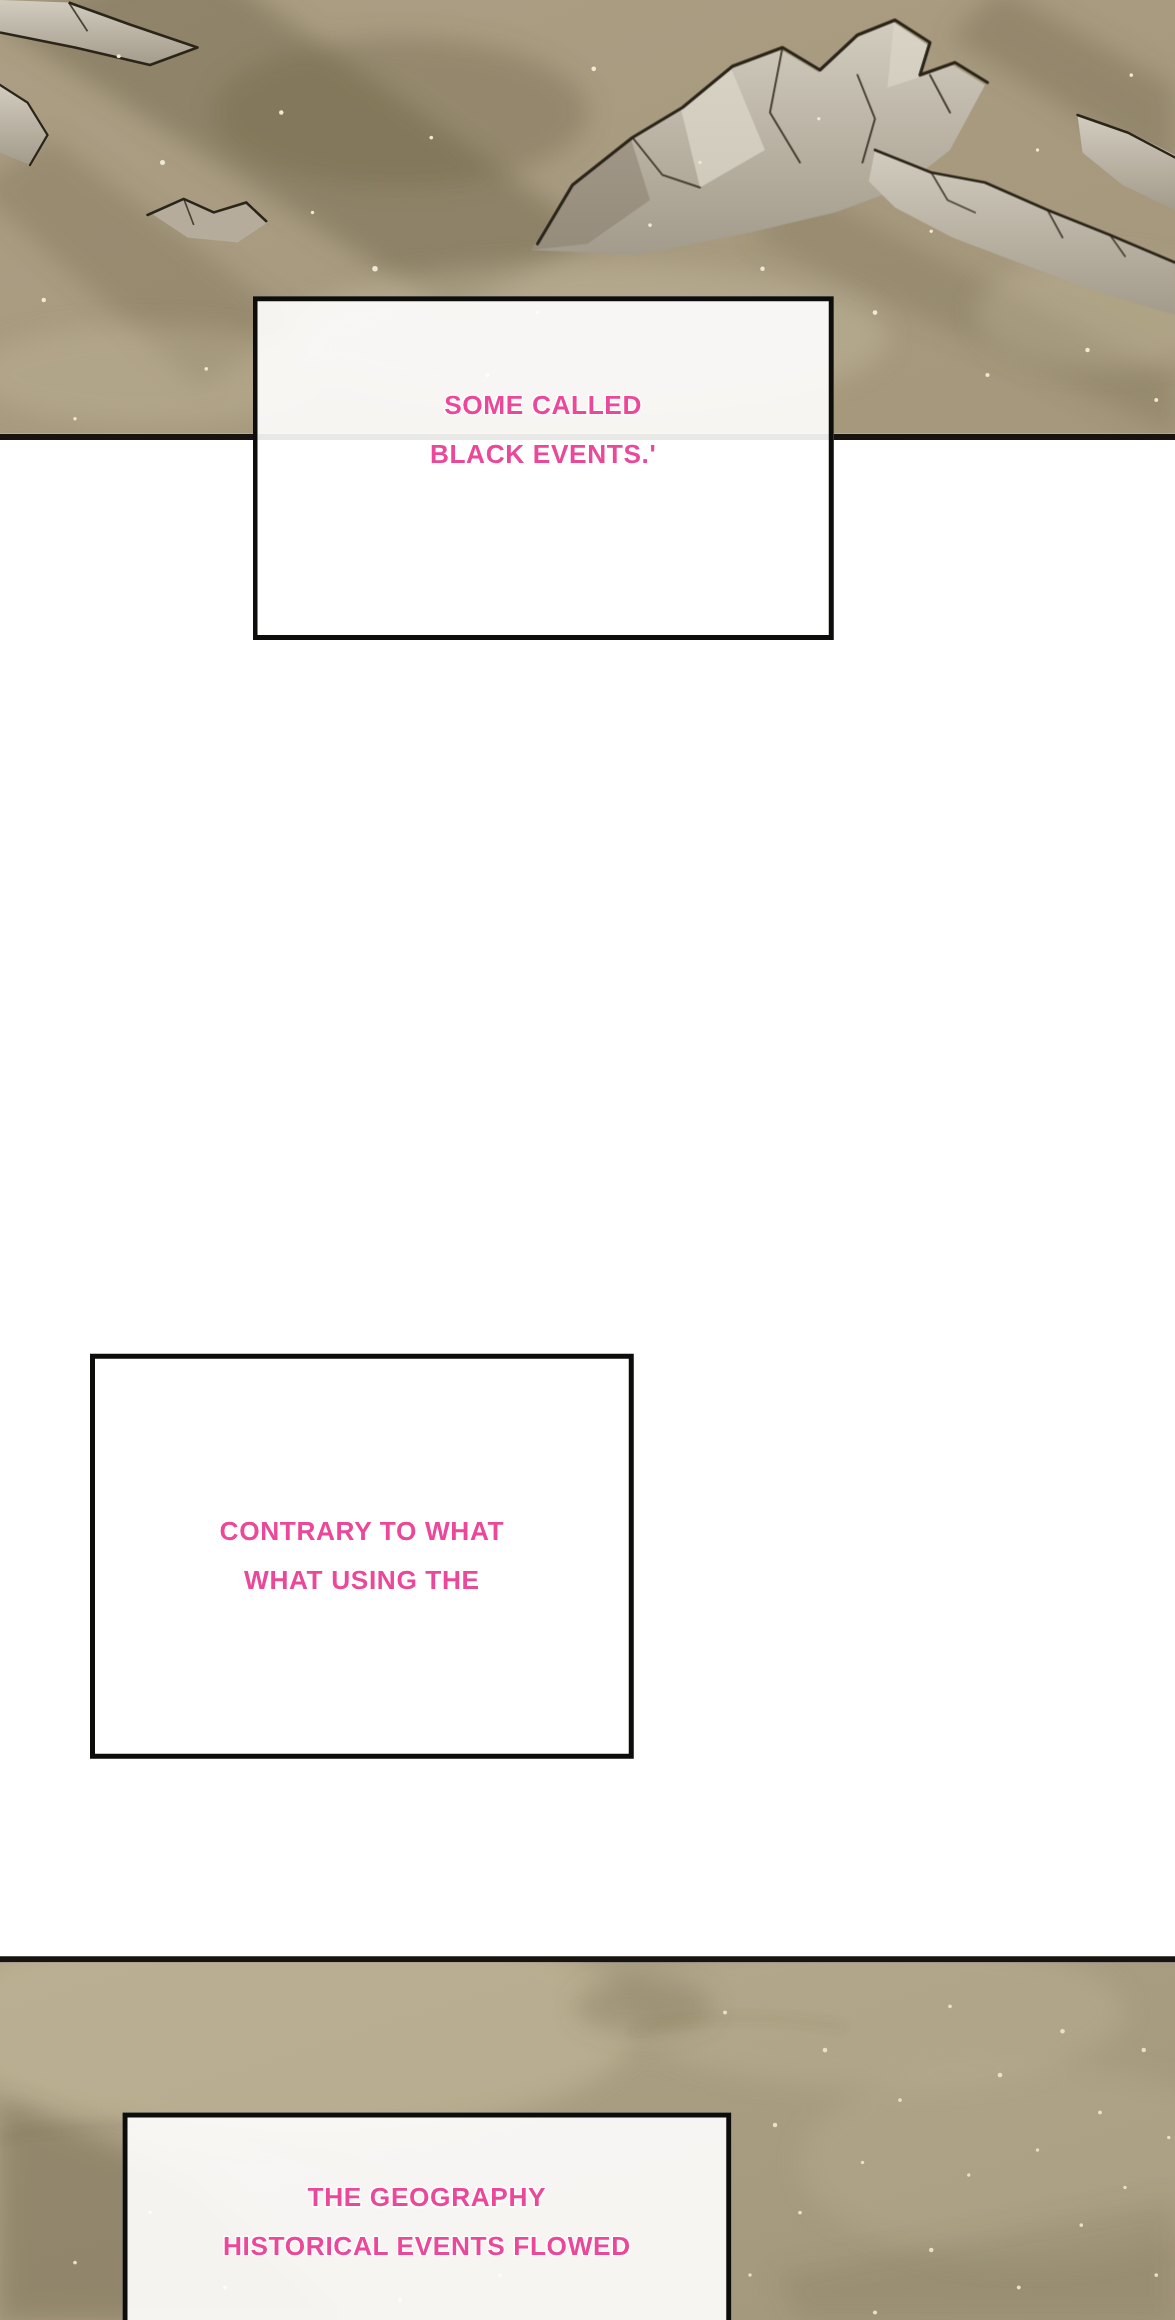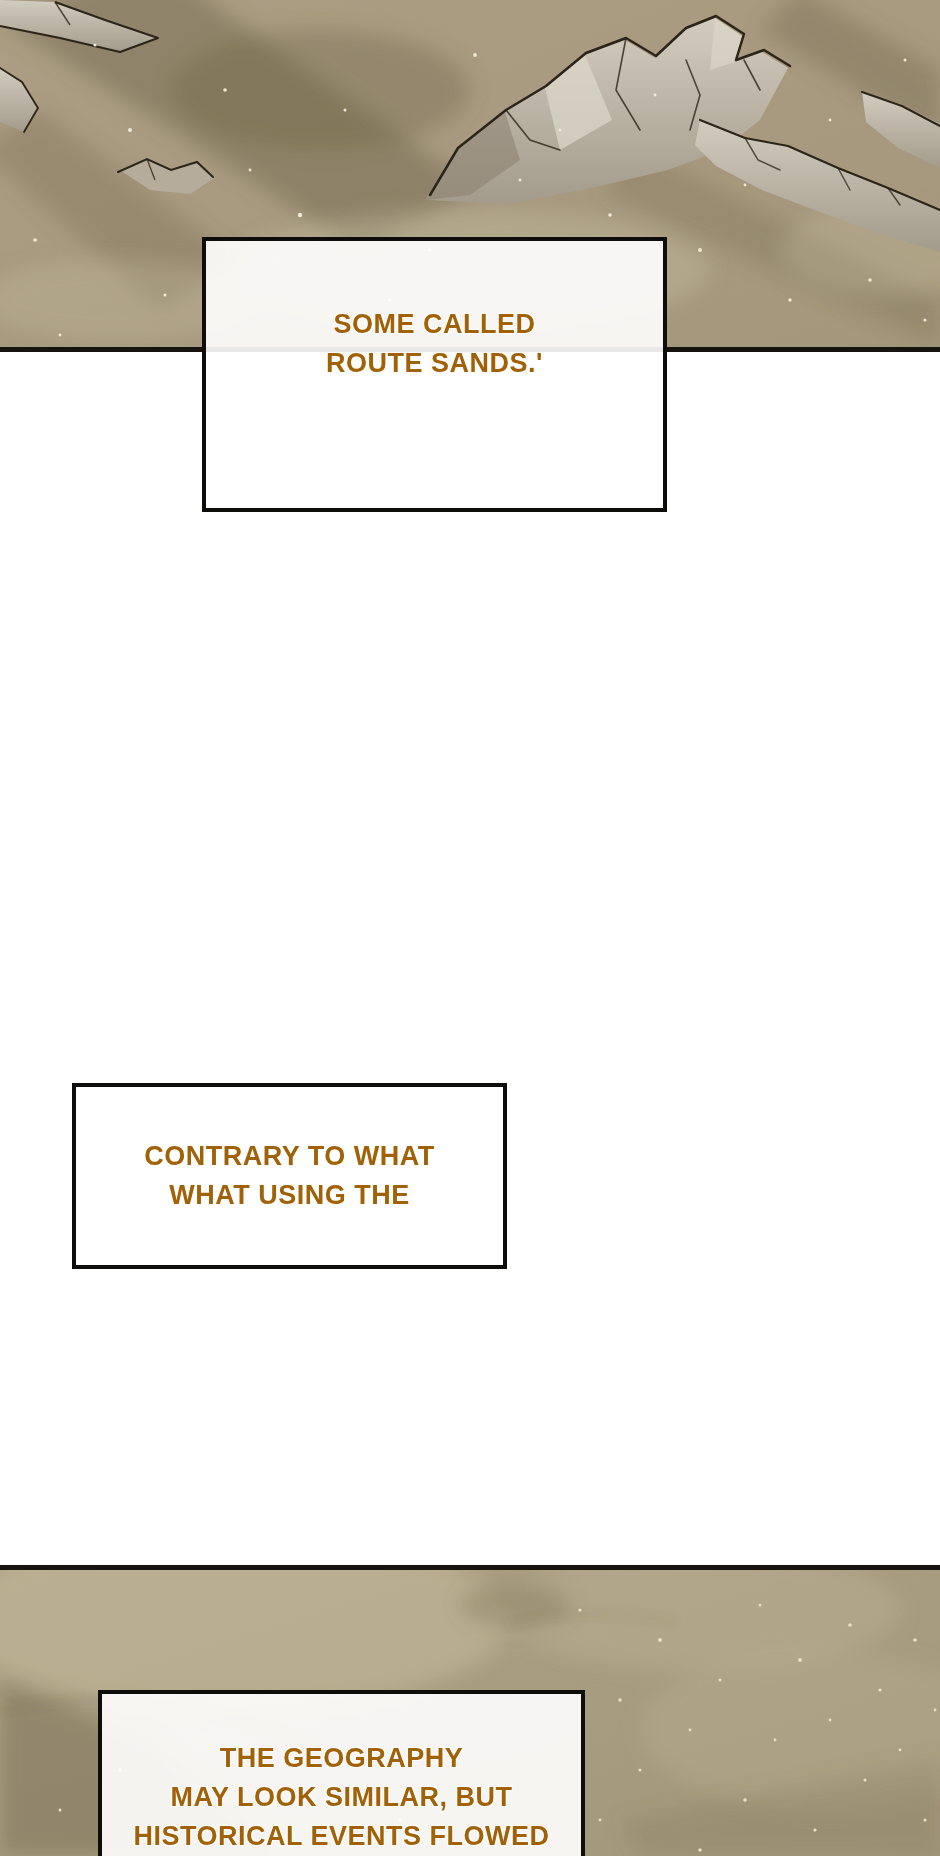--- a/index.html
+++ b/index.html
@@ -31,40 +31,40 @@
   }
   .caption-box {
     position: absolute;
     box-sizing: border-box;
     border: 4px solid #0d0d0b;
     background: rgba(255,255,255,0.9);
     z-index: 5;
     text-align: center;
   }
   .caption-line {
-    font-size: 27px;
+    font-size: 21px;
     font-weight: 700;
     line-height: 39px;
     letter-spacing: 0.5px;
-    color: #a16207;
+    color: #ec4899;
     white-space: nowrap;
     text-shadow:
       -1px -1px 0 rgba(255,255,255,0.85),
        1px -1px 0 rgba(255,255,255,0.85),
       -1px  1px 0 rgba(255,255,255,0.85),
        1px  1px 0 rgba(255,255,255,0.85);
   }
   .caption-1 {
     left: 202px; top: 237px;
     width: 465px; height: 275px;
     padding-top: 64px;
   }
   .caption-2 {
     left: 72px; top: 1083px;
-    width: 435px; height: 186px;
+    width: 435px; height: 324px;
     display: flex;
     flex-direction: column;
     justify-content: center;
     align-items: center;
   }
   .caption-3 {
     left: 98px; top: 1690px;
     width: 487px; height: 210px;
     padding-top: 45px;
   }
@@ -239,27 +239,26 @@
         <circle cx="240" cy="230" r="1.4"></circle>
           <circle cx="320" cy="270" r="1.5"></circle>
         <circle cx="400" cy="250" r="1.4"></circle>
           <circle cx="470" cy="220" r="1.5"></circle>
       </g>
     </svg>
   </div>
 
   <div class="caption-box caption-1">
     <div class="caption-line">SOME CALLED</div>
-    <div class="caption-line">ROUTE SANDS.'</div>
+    <div class="caption-line">BLACK EVENTS.'</div>
   </div>
 
   <div class="caption-box caption-2">
     <div class="caption-line">CONTRARY TO WHAT</div>
     <div class="caption-line">WHAT USING THE</div>
   </div>
 
   <div class="caption-box caption-3">
     <div class="caption-line">THE GEOGRAPHY</div>
-    <div class="caption-line">MAY LOOK SIMILAR, BUT</div>
     <div class="caption-line">HISTORICAL EVENTS FLOWED</div>
   </div>
 
 </div>
 
 </body></html>

